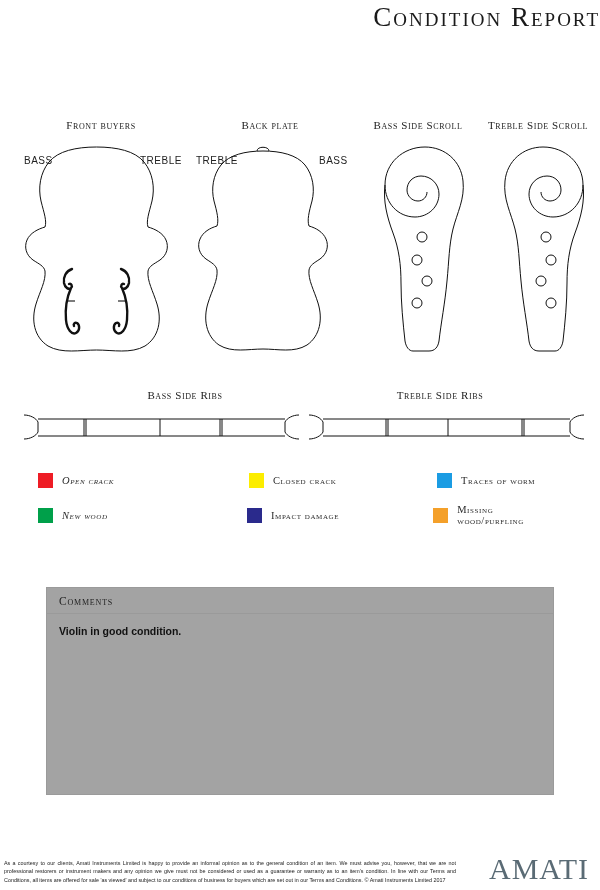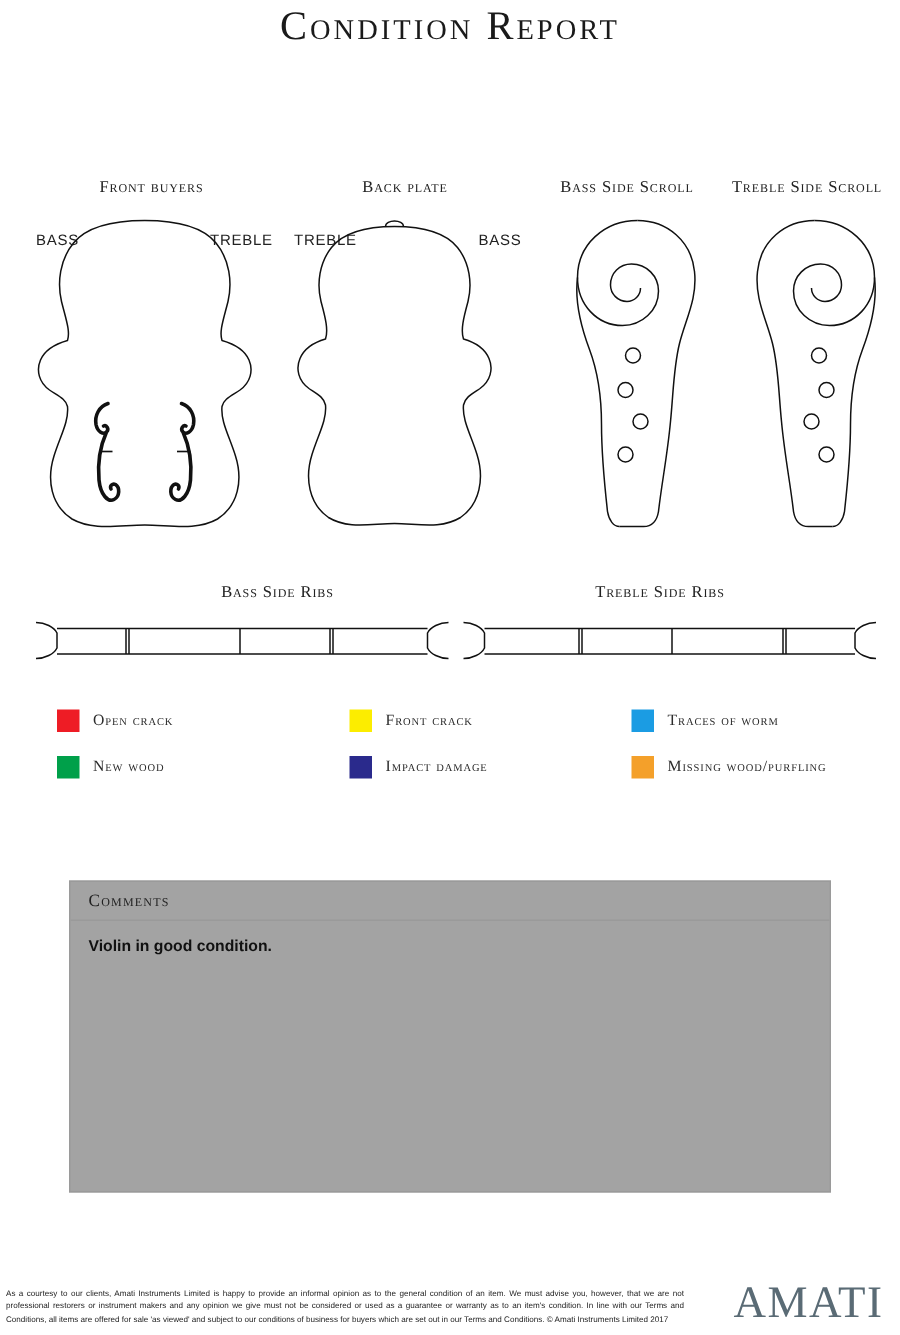--- a/index.html
+++ b/index.html
@@ -9,21 +9,21 @@
     height: 890px;
     background: #ffffff;
     font-family: "Liberation Serif", serif;
     color: #000000;
     position: relative;
     overflow: hidden;
   }
 
   
   .page-title {
-    text-align: center;
+    text-align: right;
     font-family: "Liberation Serif", serif;
     font-size: 27px;
     letter-spacing: 2px;
     font-variant: small-caps;
     margin-top: 2px;
     color: #1a1a1a;
     font-weight: normal;
   }
 
   
@@ -75,21 +75,21 @@
   }
   .legend-item {
     display: flex;
     align-items: center;
     font-family: "Liberation Serif", serif;
     font-variant: small-caps;
     font-size: 10.5px;
     letter-spacing: 0.6px;
     color: #2b2b2b;
   }
-  .legend-item.c1 { width: 195px; }
+  .legend-item.c1 { width: 211px; font-style: italic; }
   .legend-item.c2 { width: 188px; }
   .legend-item.c3 { width: auto; }
   .swatch {
     width: 15px;
     height: 15px;
     margin-right: 9px;
     flex: 0 0 auto;
   }
 
   
@@ -315,21 +315,21 @@
 </div>
 
 <div class="legend">
   <div class="legend-row">
     <div class="legend-item c1">
       <span class="swatch" style="background:#ee1c25;"></span>
       <span>Open crack</span>
     </div>
     <div class="legend-item c2">
       <span class="swatch" style="background:#fced00;"></span>
-      <span>Front crack</span>
+      <span>Closed crack</span>
     </div>
     <div class="legend-item c3">
       <span class="swatch" style="background:#1b9ce3;"></span>
       <span>Traces of worm</span>
     </div>
   </div>
   <div class="legend-row">
     <div class="legend-item c1">
       <span class="swatch" style="background:#00a04a;"></span>
       <span>New wood</span>

